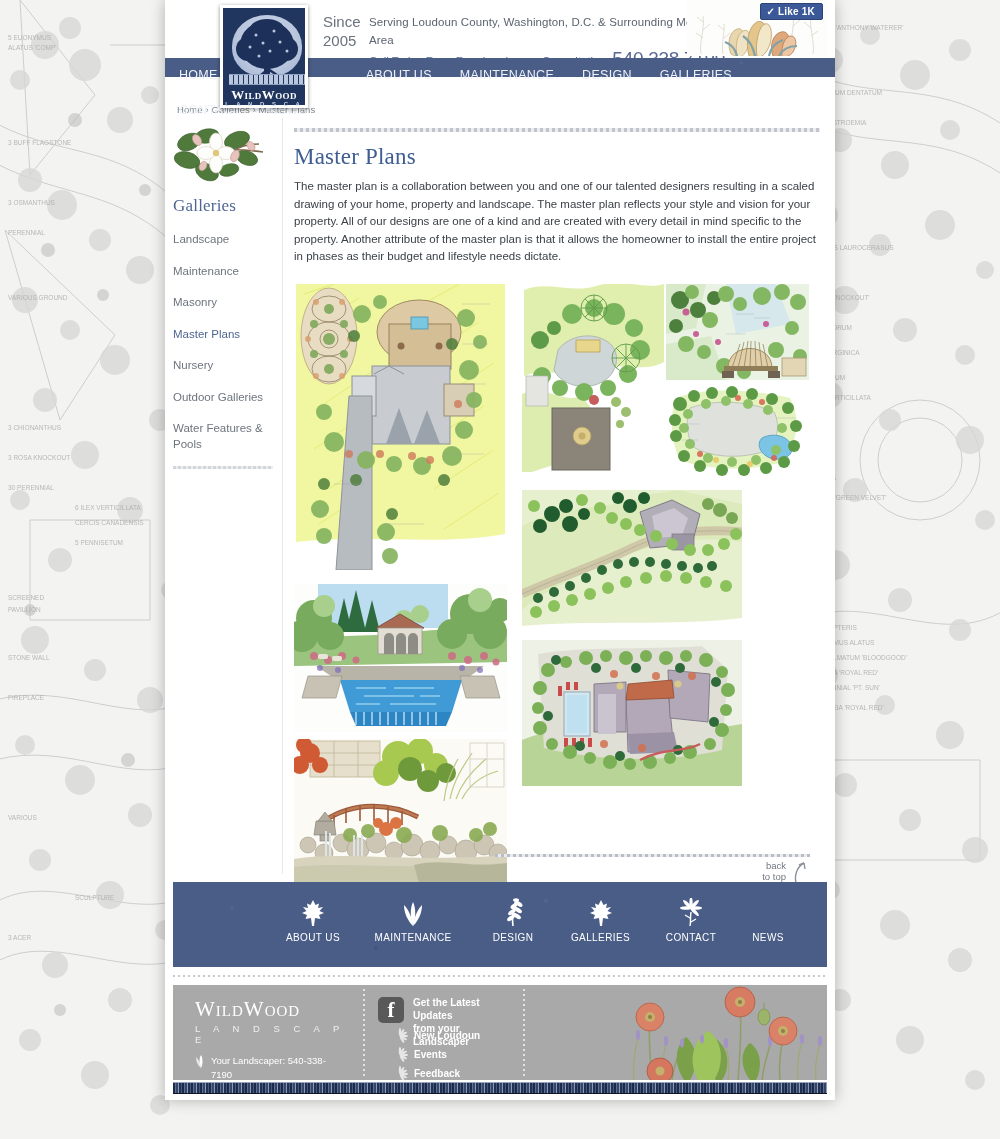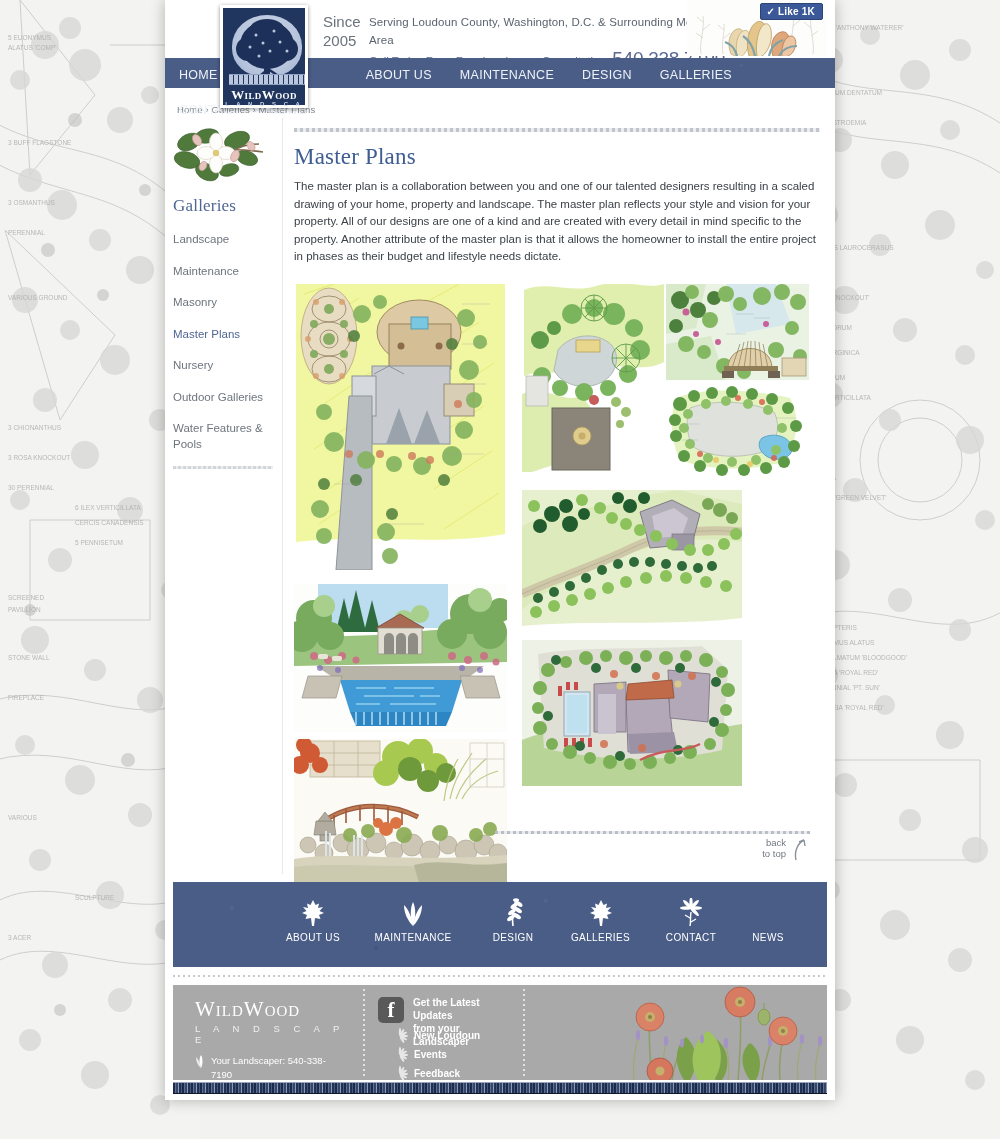--- a/index.html
+++ b/index.html
@@ -73,21 +73,21 @@
   }
   #fb-like {
     position:absolute; right:12px; top:3px; z-index:8;
     background:#3b5998; color:#fff; font-size:10px; font-weight:700;
     padding:2px 7px 2px 5px; border-radius:2px; border:1px solid #2d4373;
     letter-spacing:.2px;
   }
 
   
   #mainnav {
-    position:absolute; left:0; right:0; top:58px; height:30px;
+    position:absolute; left:0; right:0; top:58px; height:19px;
     background:#4a5d86;
     background-image:
       radial-gradient(circle at 14% 40%, rgba(255,255,255,.05) 0 1px, transparent 2px),
       radial-gradient(circle at 63% 72%, rgba(0,0,0,.08) 0 1px, transparent 2px),
       radial-gradient(circle at 86% 25%, rgba(255,255,255,.05) 0 1px, transparent 2px);
     z-index:4;
   }
   #mainnav ul { list-style:none; margin:0; padding:0; height:35px; }
   #mainnav li {
     float:left; color:#eef2f8; font-size:12.5px; letter-spacing:.3px;
@@ -141,21 +141,21 @@
     margin:0 12px 0 11px; font-size:11.5px; line-height:17.6px;
     color:#3b4148; text-align:left;
   }
 
   
   #gallery { position:relative; margin:18px 10px 0 11px; height:590px; }
   .tile { position:absolute; overflow:hidden; background:#fff; }
   .tile canvas, .tile svg { display:block; }
 
   #backtotop {
-    position:absolute; right:10px; bottom:-8px; width:85px; height:51px;
+    position:absolute; right:10px; bottom:-8px; width:85px; height:28px;
   }
   #btt-rule {
     position:absolute; left:-230px; right:0; top:0; height:3px;
     background:repeating-linear-gradient(90deg,#b9bec6 0 3px,#e9ebee 3px 6px);
   }
   #btt-text {
     position:absolute; right:24px; top:6px; text-align:right;
     font-size:9.5px; color:#70777f; line-height:11px;
   }
   #btt-arrow { position:absolute; right:0; top:6px; }

